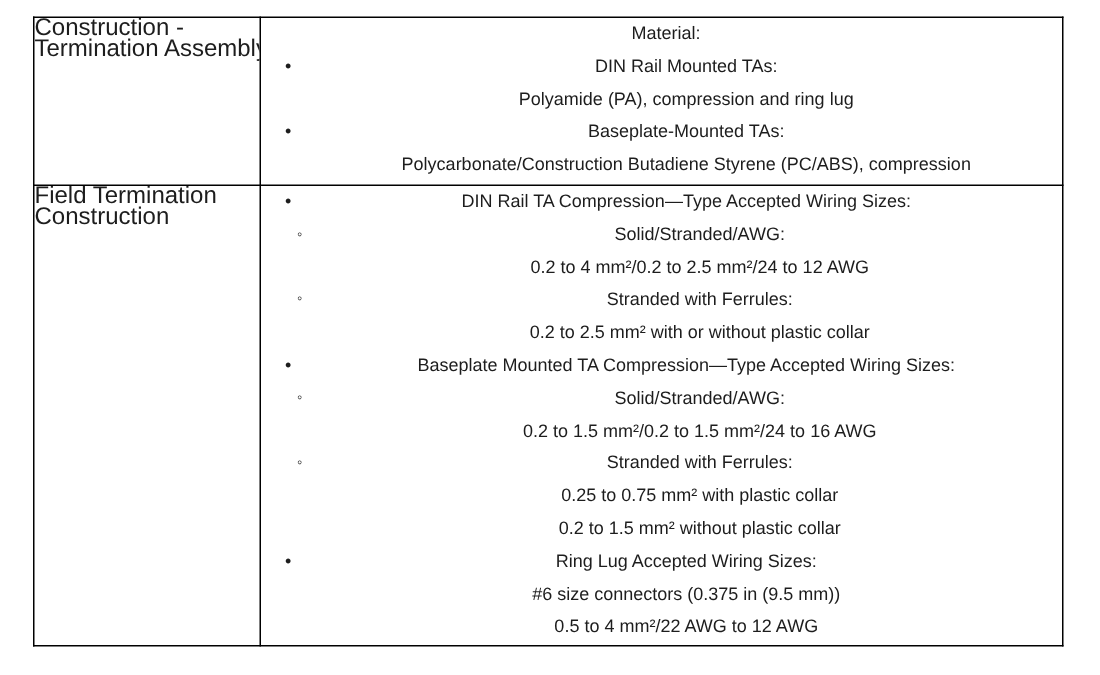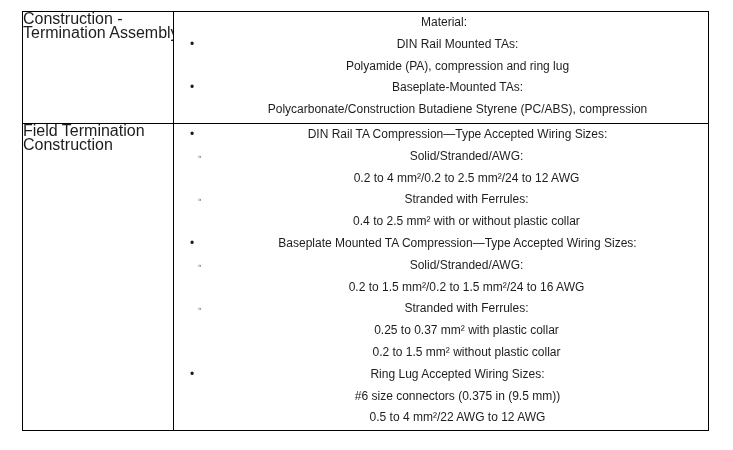--- a/index.html
+++ b/index.html
@@ -87,26 +87,26 @@
         <tr class="spec-row-1">
           <td class="label-cell">
             <div class="label-line">Field Termination</div>
             <div class="label-line">Construction</div>
           </td>
           <td class="content-cell">
             <div class="line b1"><span class="bullet">•</span><span>DIN Rail TA Compression—Type Accepted Wiring Sizes:</span></div>
             <div class="line b2"><span class="bullet">◦</span><span>Solid/Stranded/AWG:</span></div>
             <div class="line c2"><span>0.2 to 4 mm²/0.2 to 2.5 mm²/24 to 12 AWG</span></div>
             <div class="line b2"><span class="bullet">◦</span><span>Stranded with Ferrules:</span></div>
-            <div class="line c2"><span>0.4 to 2.5 mm² with or without plastic collar</span></div>
+            <div class="line c2"><span>0.2 to 2.5 mm² with or without plastic collar</span></div>
             <div class="line b1"><span class="bullet">•</span><span>Baseplate Mounted TA Compression—Type Accepted Wiring Sizes:</span></div>
             <div class="line b2"><span class="bullet">◦</span><span>Solid/Stranded/AWG:</span></div>
             <div class="line c2"><span>0.2 to 1.5 mm²/0.2 to 1.5 mm²/24 to 16 AWG</span></div>
             <div class="line b2"><span class="bullet">◦</span><span>Stranded with Ferrules:</span></div>
-            <div class="line c2"><span>0.25 to 0.37 mm² with plastic collar</span></div>
+            <div class="line c2"><span>0.25 to 0.75 mm² with plastic collar</span></div>
             <div class="line c2"><span>0.2 to 1.5 mm² without plastic collar</span></div>
             <div class="line b1"><span class="bullet">•</span><span>Ring Lug Accepted Wiring Sizes:</span></div>
             <div class="line c1"><span>#6 size connectors (0.375 in (9.5 mm))</span></div>
             <div class="line c1"><span>0.5 to 4 mm²/22 AWG to 12 AWG</span></div>
           </td>
         </tr>
       </tbody>
   </table>
 </div>
 

